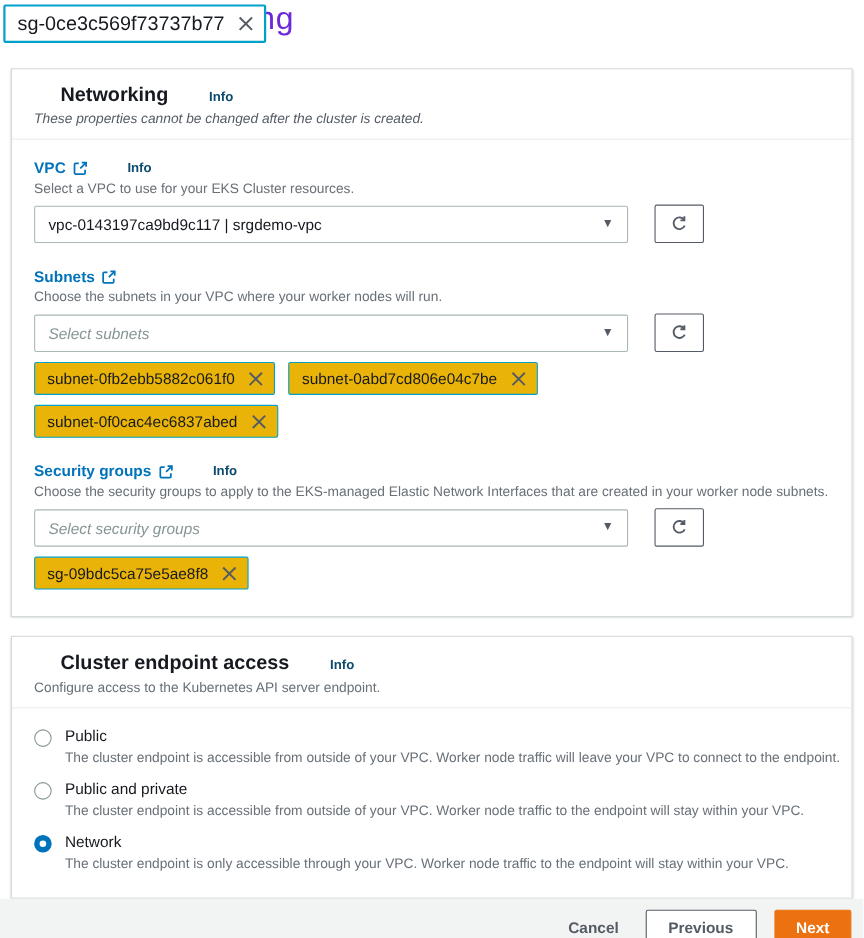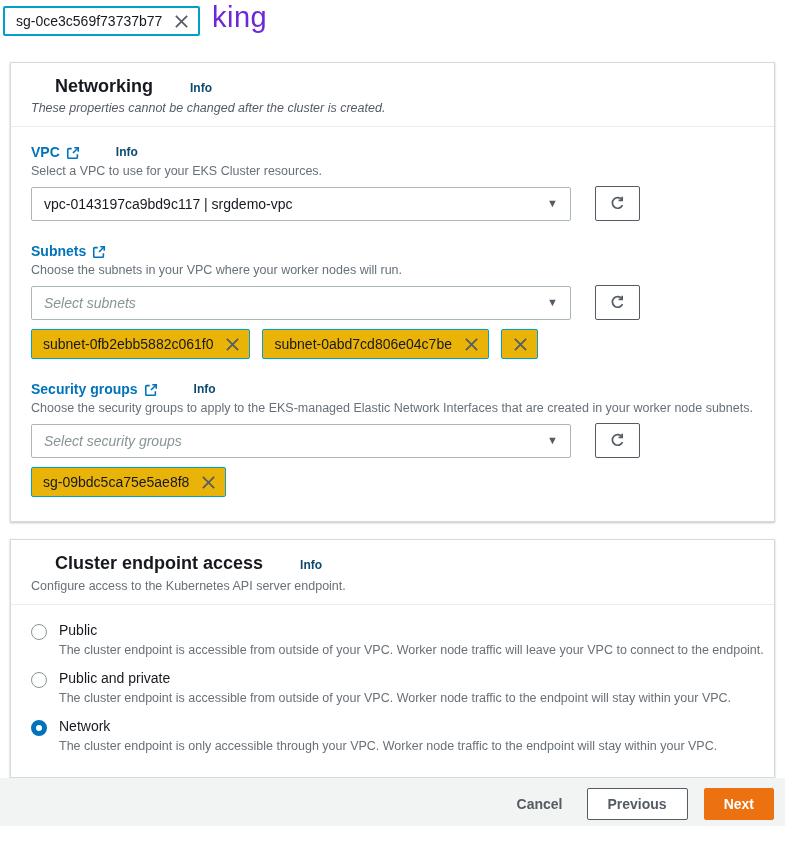--- a/index.html
+++ b/index.html
@@ -18,21 +18,21 @@
     position:absolute; left:212px; top:1px;
     font-size:29px; color:#6d28d9; letter-spacing:0.5px;
   }
   .overlay-box {
     position:absolute; left:0; top:0; width:208px; height:42px;
     background:#ffffff; z-index:5; display:flex; align-items:center; padding-left:3px;
   }
   .top-token {
     display:inline-flex; gap:12px;
     border:2px solid #00a1c9; background:#ffffff; border-radius:2px;
-    padding:5px 9px 5px 11px; font-size:14px; color:#16191f; white-space:nowrap;
+    padding:5px 9px 5px 11px; font-size:18px; color:#16191f; white-space:nowrap;
   }
 
   
   .card {
     margin:0 10px; background:#ffffff;
     border:1px solid #d5dbdb;
     box-shadow:0 1px 2px rgba(0,28,36,0.25);
   }
   .card-2 { margin-top:17px; }
   .card-header { padding:13px 20px 11px; }
@@ -193,20 +193,21 @@
         </span>
         <span class="token">
           <span>subnet-0abd7cd806e04c7be</span>
           <button class="x-btn" aria-label="remove">
             <svg width="15" height="15" viewBox="0 0 12 12">
                 <path d="M1.5 1.5 L10.5 10.5 M10.5 1.5 L1.5 10.5" stroke="#545b64" stroke-width="1.4" fill="none"></path>
               </svg>
           </button>
         </span>
         <span class="token">
+          <span>subnet-0f0cac4ec6837abed</span>
           <button class="x-btn" aria-label="remove">
             <svg width="15" height="15" viewBox="0 0 12 12">
                 <path d="M1.5 1.5 L10.5 10.5 M10.5 1.5 L1.5 10.5" stroke="#545b64" stroke-width="1.4" fill="none"></path>
               </svg>
           </button>
         </span>
       </div>
     </div>
 
     <div class="field-group">

